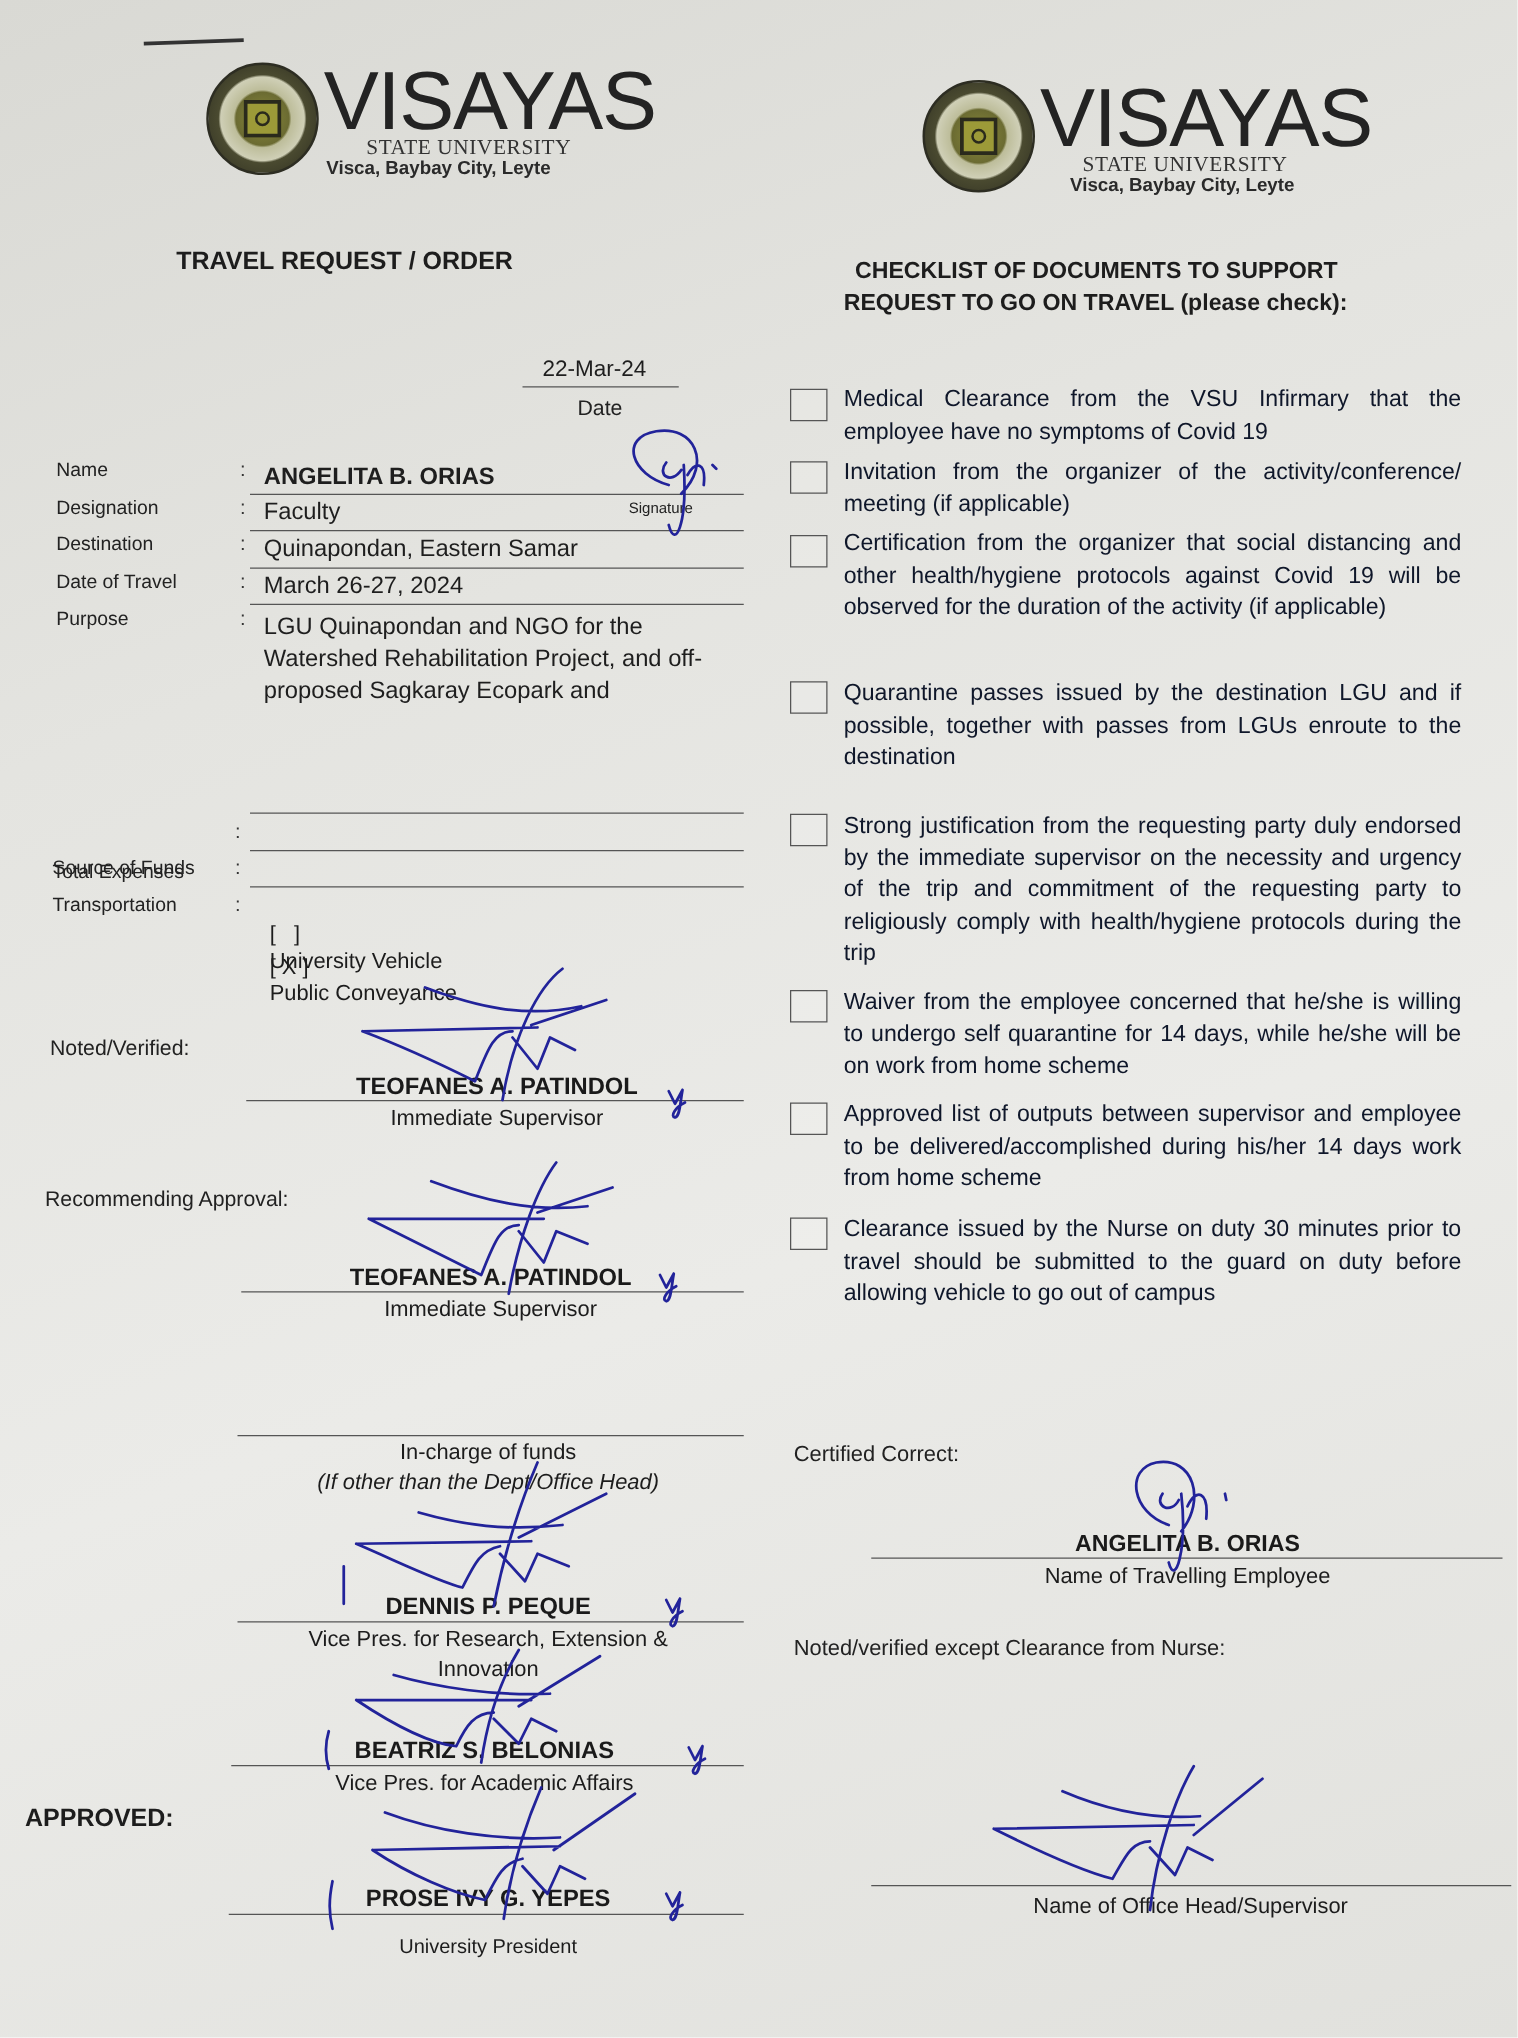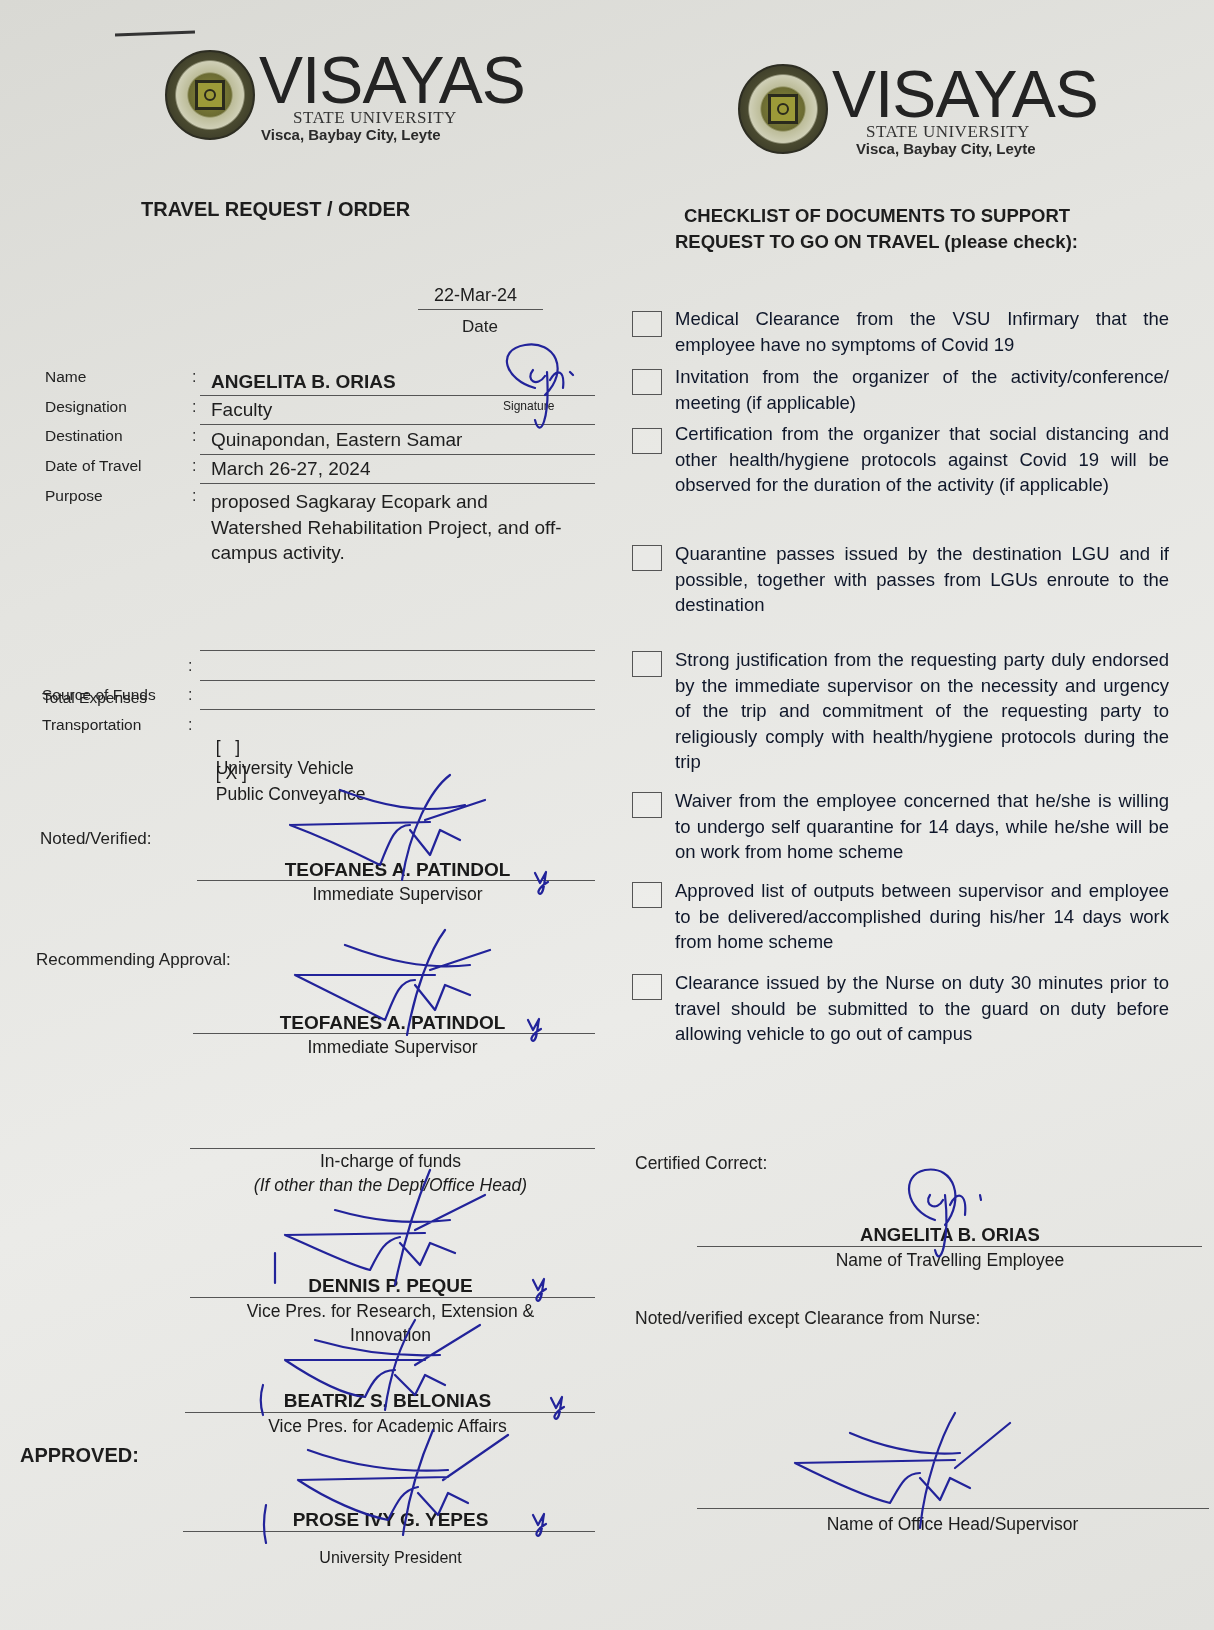--- a/index.html
+++ b/index.html
@@ -100,23 +100,23 @@
 <div class="uline" style="left:200px;top:454px;width:395px;"></div>
 
 <div class="abs lbl" style="left:45px;top:457px;">Date of Travel</div>
 <div class="abs colon" style="left:192px;top:457px;">:</div>
 <div class="abs val" style="left:211px;top:458px;">March 26-27, 2024</div>
 <div class="uline" style="left:200px;top:483px;width:395px;"></div>
 
 <div class="abs lbl" style="left:45px;top:487px;">Purpose</div>
 <div class="abs colon" style="left:192px;top:487px;">:</div>
 <div class="abs" style="left:211px;top:489px;line-height:25.5px;">
+  <div class="val">LGU Quinapondan and NGO for the</div>
+  <div class="val">Watershed Rehabilitation Project, and off-</div>
   <div class="val">proposed Sagkaray Ecopark and</div>
-  <div class="val">Watershed Rehabilitation Project, and off-</div>
-  <div class="val">campus activity.</div>
 </div>
 
 <div class="uline" style="left:200px;top:650px;width:395px;"></div>
 
 <div class="abs lbl" style="left:42px;top:657px;margin-top:32px;">Total Expenses</div>
 <div class="abs colon" style="left:188px;top:657px;">:</div>
 <div class="abs val" style="left:205px;top:657px;width:390px;height:22px;"></div>
 <div class="uline" style="left:200px;top:680px;width:395px;"></div>
 
 <div class="abs lbl" style="left:42px;top:686px;">Source of Funds</div>

